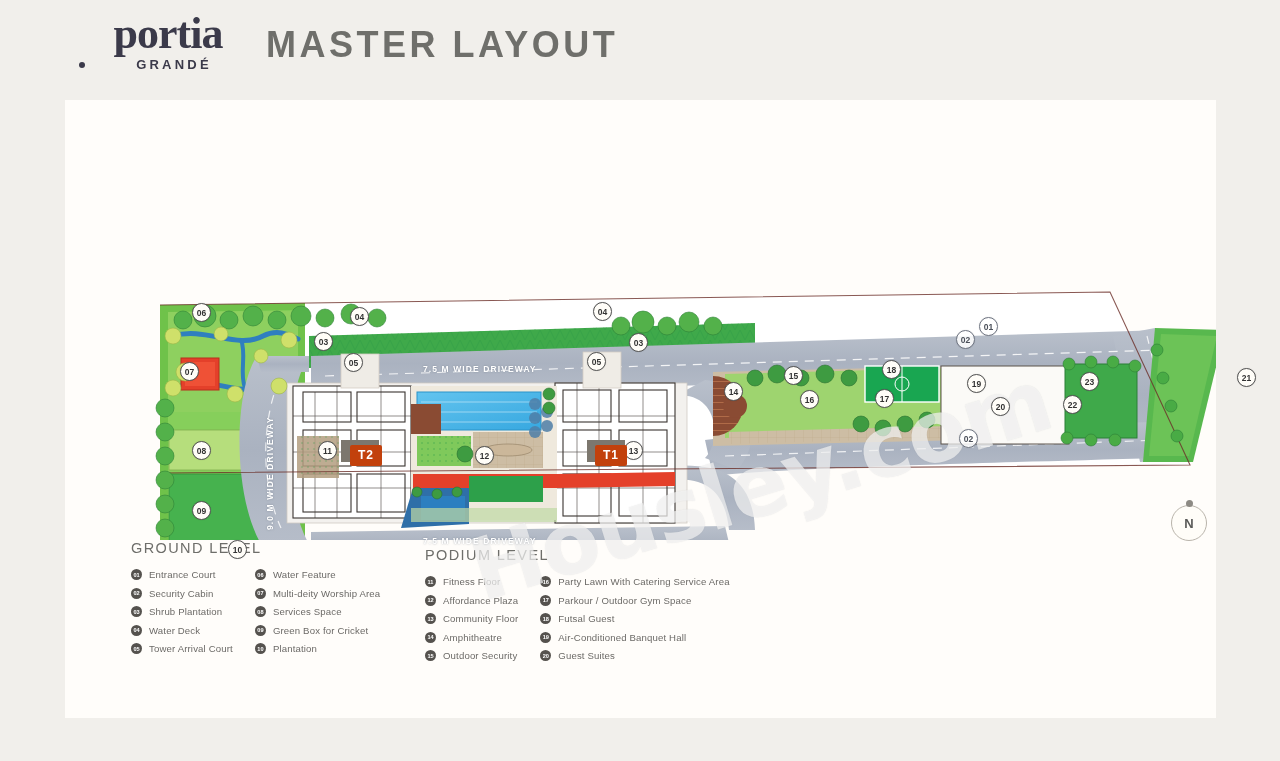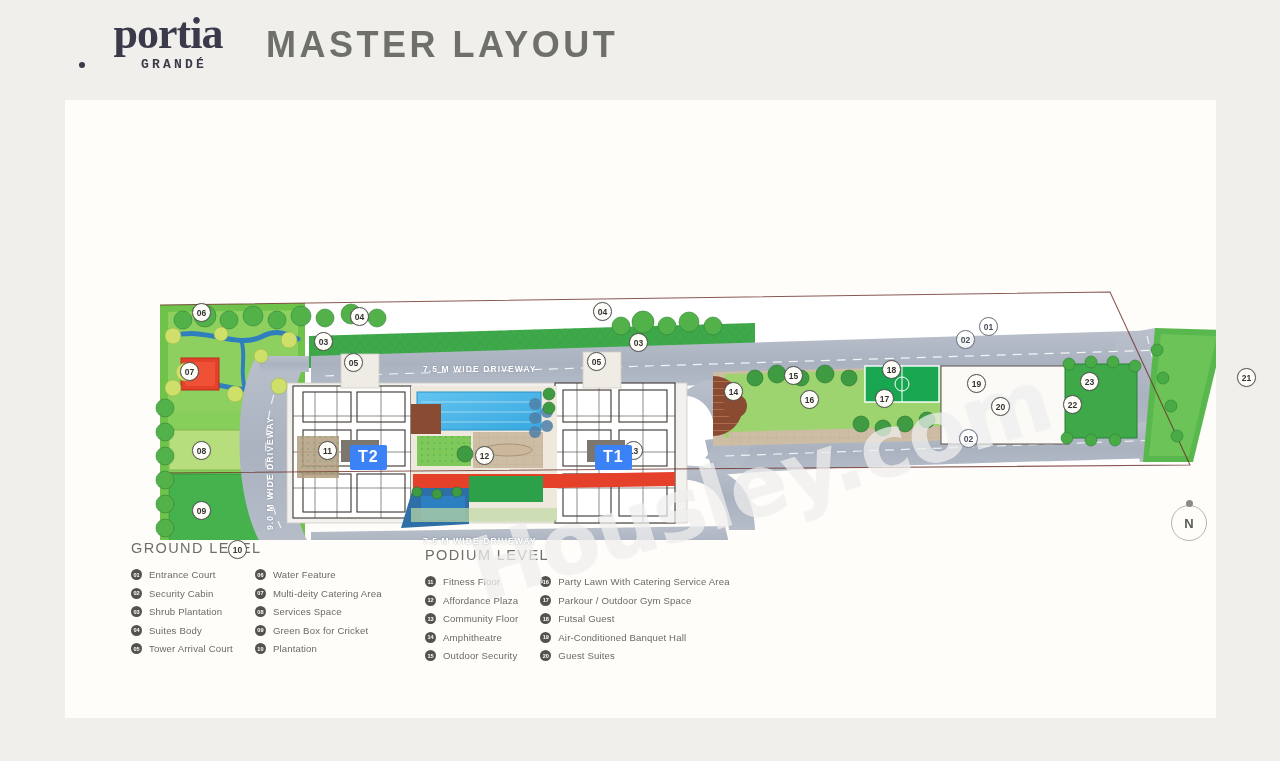--- a/index.html
+++ b/index.html
@@ -17,21 +17,21 @@
   #header { position:absolute; left:16px; top:0; width:1280px; height:75px; }
 
   #brand { position:absolute; left:62px; top:12px; width:180px; height:60px; text-align:center; }
   #brand-word {
     font-family:"Liberation Serif", serif;
     font-weight:700; font-size:44px; line-height:44px;
     color:#3b3a4a; letter-spacing:-1px;
   }
   #brand-sub {
     margin-top:1px;
-    font-family:Liberation Mono, monospace;
+    font-family:Liberation Sans, sans-serif;
     font-size:13px; letter-spacing:3.2px; color:#3b3a4a; font-weight:600;
     position:relative; padding-left:12px;
   }
   #brand-dot {
     position:absolute; left:1px; top:5px; width:6px; height:6px;
     border-radius:50%; background:#3b3a4a;
   }
   #page-title {
     position:absolute; left:250px; top:24px;
     font-size:36px; letter-spacing:3.5px; color:#6f6f6b; font-weight:700;
@@ -53,22 +53,22 @@
     background:#fffdf8; border:1.1px solid #555;
     color:#333; font-size:8.5px; font-weight:700;
     display:flex; align-items:center; justify-content:center;
     letter-spacing:0px;
     z-index:40;
     box-shadow:0 0 1px rgba(0,0,0,.25);
   }
   .marker.road { background:rgba(255,255,255,0.86); border-color:#6d7380; color:#4a4f59; }
   .tower-label {
     position:absolute; z-index:41;
-    background:#3b82f6; color:#fff;
-    font-size:16px; font-weight:700; letter-spacing:1px;
+    background:#c2410c; color:#fff;
+    font-size:12px; font-weight:700; letter-spacing:1px;
     padding:3px 8px 4px 8px; border-radius:2px;
   }
   .drive-label {
     position:absolute; z-index:39;
     color:#ffffff; font-size:8.5px; font-weight:700; letter-spacing:1.1px;
     text-shadow:0 0 2px rgba(90,100,115,.55);
     white-space:nowrap;
   }
   .drive-label.vert { transform:rotate(-90deg); transform-origin:left top; }
 
@@ -449,35 +449,35 @@
             <div class="legend-item">
               <span class="legend-num">02</span>
               <span class="legend-text">Security Cabin</span>
             </div>
             <div class="legend-item">
               <span class="legend-num">03</span>
               <span class="legend-text">Shrub Plantation</span>
             </div>
             <div class="legend-item">
               <span class="legend-num">04</span>
-              <span class="legend-text">Suites Body</span>
+              <span class="legend-text">Water Deck</span>
             </div>
             <div class="legend-item">
               <span class="legend-num">05</span>
               <span class="legend-text">Tower Arrival Court</span>
             </div>
           </div>
           <div class="legend-col">
             <div class="legend-item">
               <span class="legend-num">06</span>
               <span class="legend-text">Water Feature</span>
             </div>
             <div class="legend-item">
               <span class="legend-num">07</span>
-              <span class="legend-text">Multi-deity Catering Area</span>
+              <span class="legend-text">Multi-deity Worship Area</span>
             </div>
             <div class="legend-item">
               <span class="legend-num">08</span>
               <span class="legend-text">Services Space</span>
             </div>
             <div class="legend-item">
               <span class="legend-num">09</span>
               <span class="legend-text">Green Box for Cricket</span>
             </div>
             <div class="legend-item">

